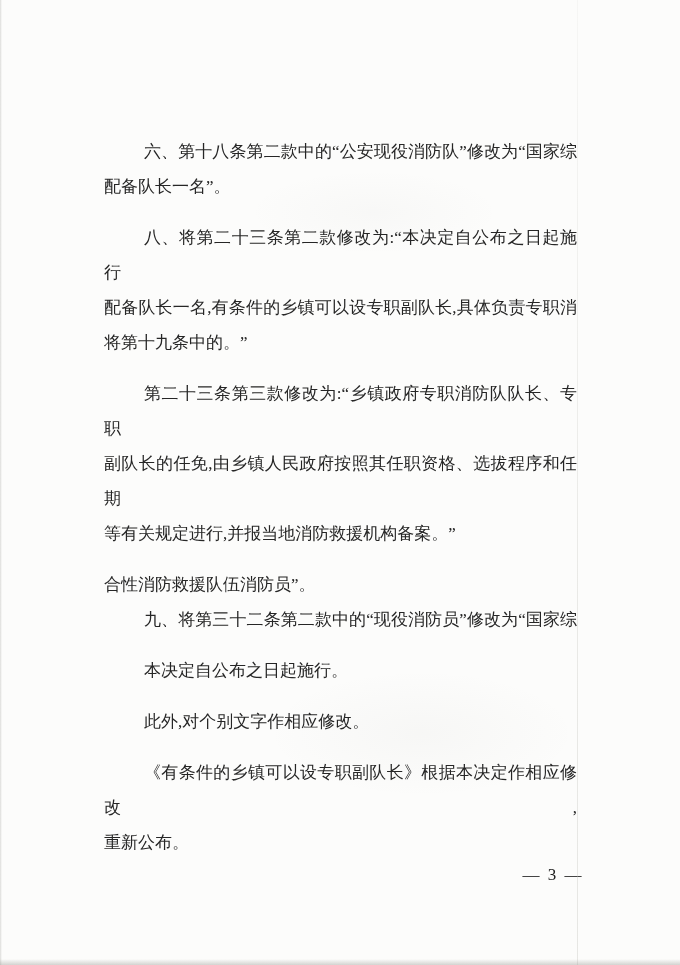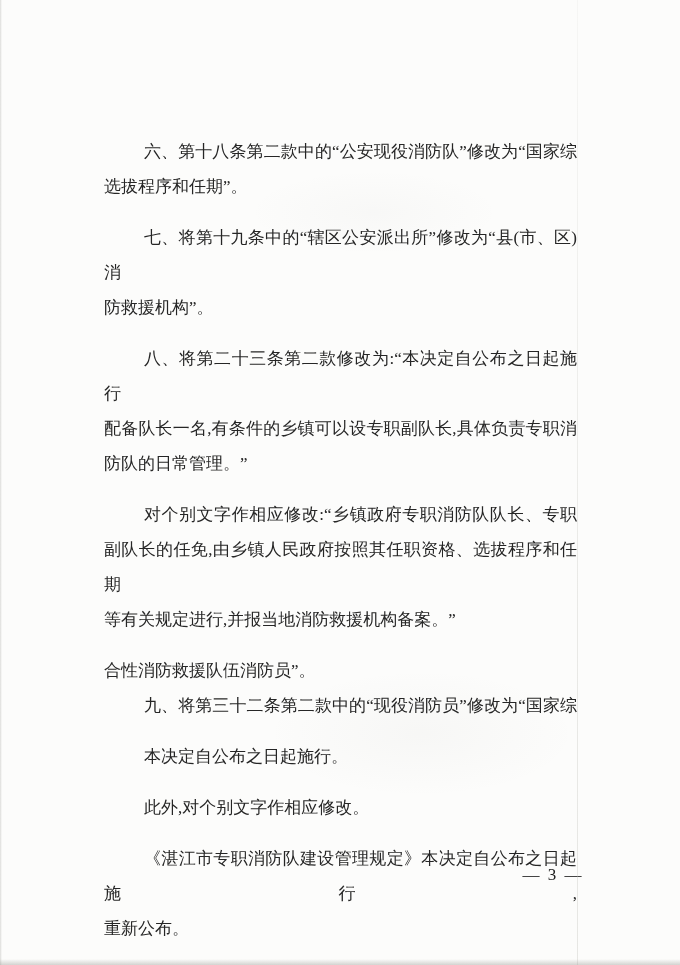--- a/index.html
+++ b/index.html
@@ -79,55 +79,51 @@
 </style>
 </head>
 <body>
 
 <div class="scan-page">
 
   <div class="doc-body">
 
     <div class="para">
       <div class="line indent fill">六、第十八条第二款中的“公安现役消防队”修改为“国家综</div>
-      <div class="line">选拔程序和任期”。</div>
+      <div class="line">配备队长一名”。</div>
     </div>
 
-    <div class="para">
-      <div class="line indent fill">七、将第十九条中的“辖区公安派出所”修改为“县(市、区)消</div>
-      <div class="line">防救援机构”。</div>
-    </div>
 
     <div class="para">
       <div class="line indent fill">八、将第二十三条第二款修改为:“本决定自公布之日起施行</div>
       <div class="line fill">配备队长一名,有条件的乡镇可以设专职副队长,具体负责专职消</div>
-      <div class="line">防队的日常管理。”</div>
+      <div class="line">将第十九条中的。”</div>
     </div>
 
     <div class="para">
-      <div class="line indent fill">对个别文字作相应修改:“乡镇政府专职消防队队长、专职</div>
+      <div class="line indent fill">第二十三条第三款修改为:“乡镇政府专职消防队队长、专职</div>
       <div class="line fill">副队长的任免,由乡镇人民政府按照其任职资格、选拔程序和任期</div>
       <div class="line">等有关规定进行,并报当地消防救援机构备案。”</div>
     </div>
 
     <div class="para">
       <div class="line">合性消防救援队伍消防员”。</div>
       <div class="line indent fill">九、将第三十二条第二款中的“现役消防员”修改为“国家综</div>
     </div>
 
     <div class="para">
       <div class="line indent">本决定自公布之日起施行。</div>
     </div>
 
     <div class="para">
       <div class="line indent">此外,对个别文字作相应修改。</div>
     </div>
 
     <div class="para">
-      <div class="line indent fill">《湛江市专职消防队建设管理规定》本决定自公布之日起施行,</div>
+      <div class="line indent fill">《有条件的乡镇可以设专职副队长》根据本决定作相应修改,</div>
       <div class="line">重新公布。</div>
     </div>
 
   </div>
 
   <div class="page-number">— 3 —</div>
 
   <div class="crease-vertical"></div>
   <div class="edge-left"></div>
   <div class="edge-bottom"></div>

